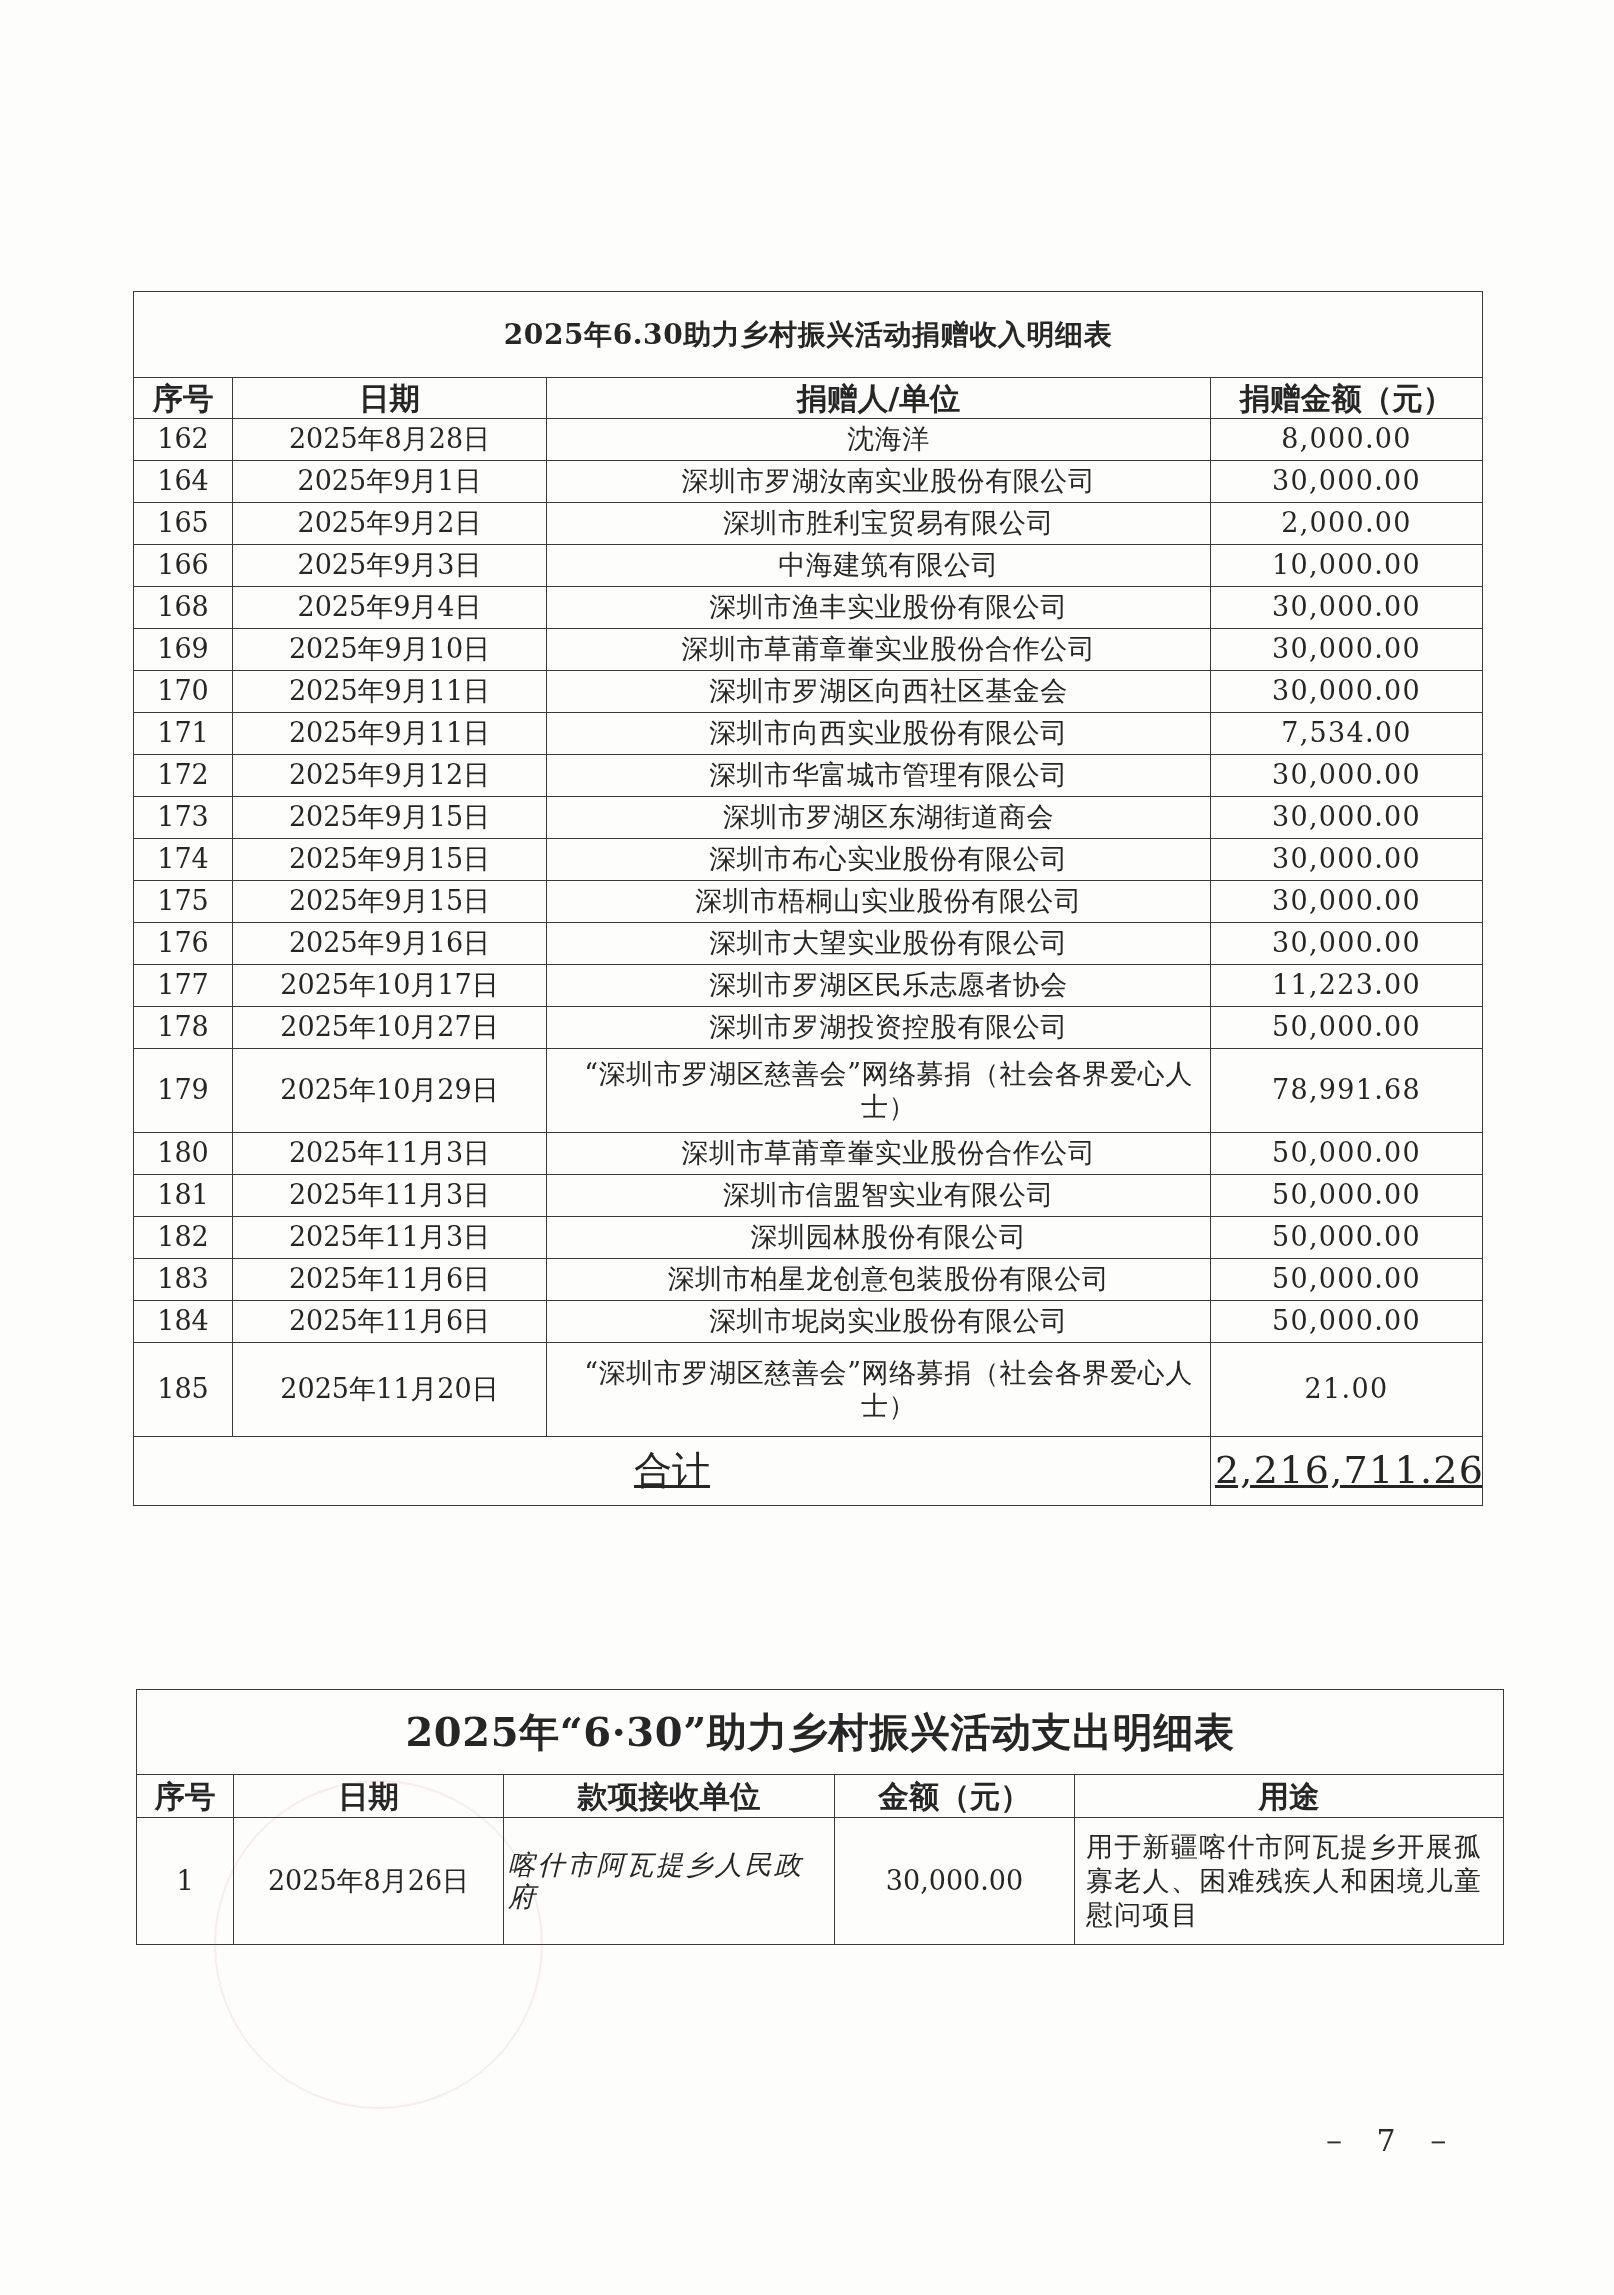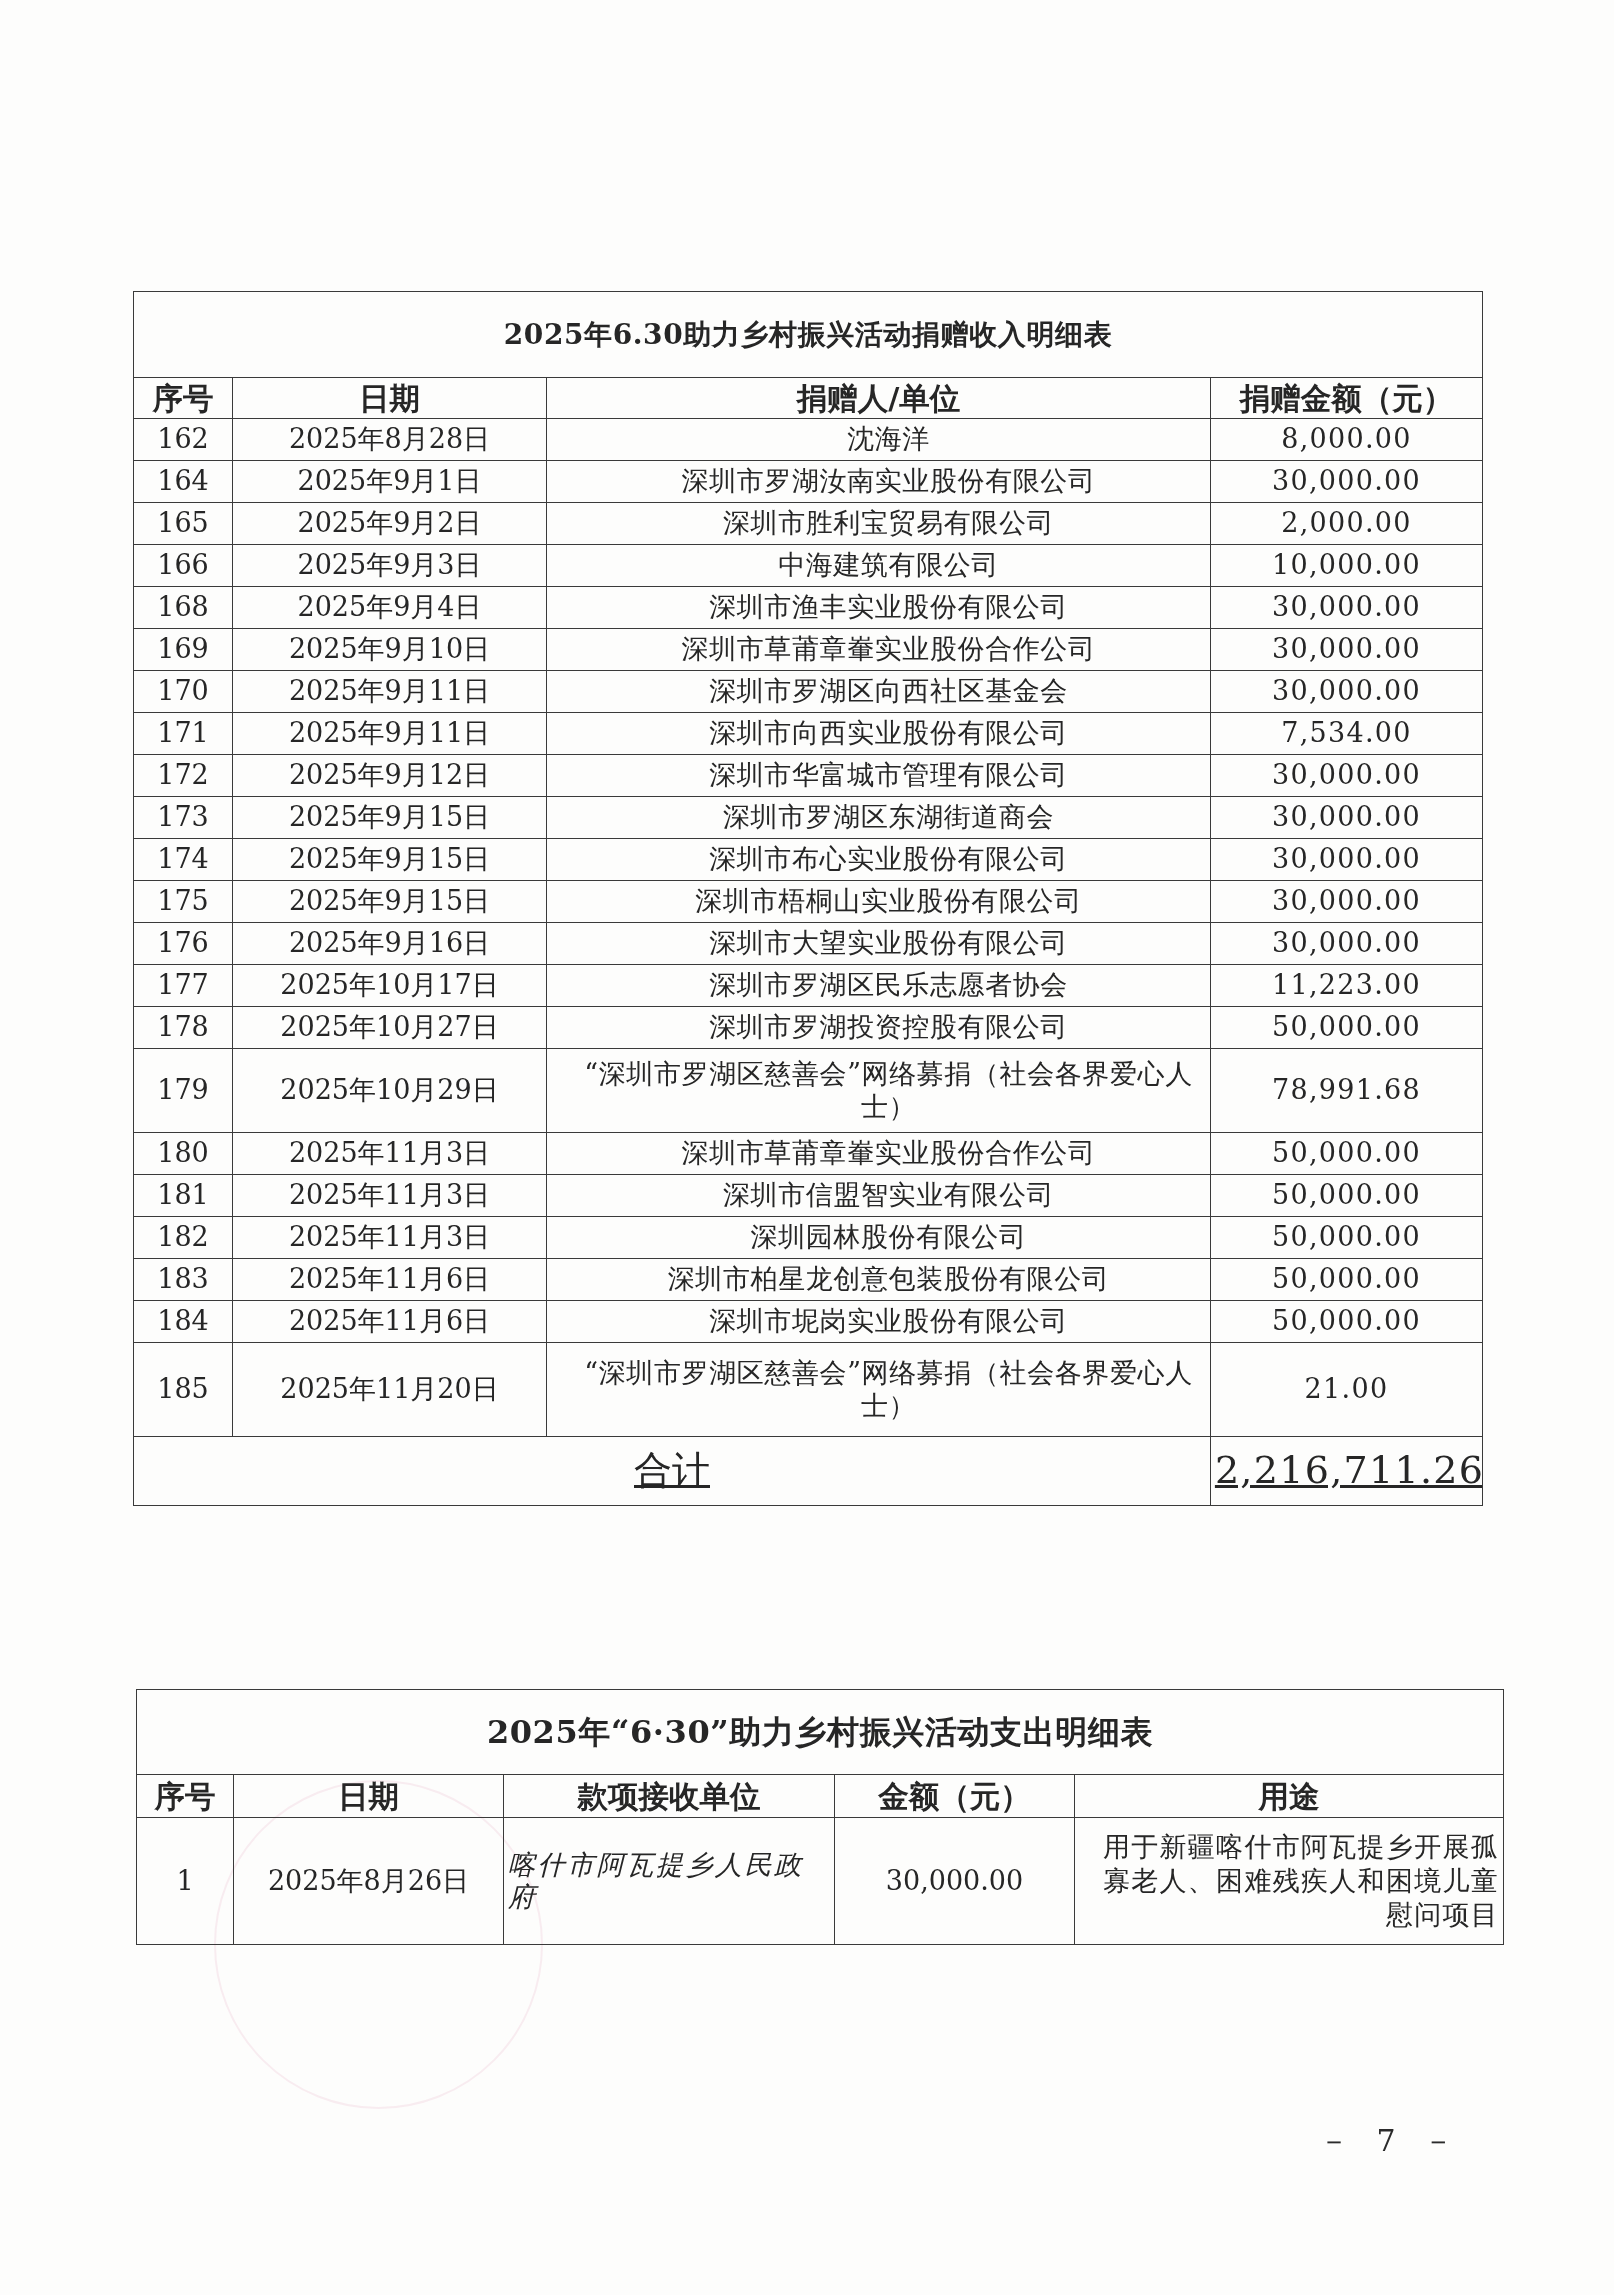--- a/index.html
+++ b/index.html
@@ -29,25 +29,25 @@
   #income-table .title-cell { height: 85px; font-size: 28px; font-weight: bold; letter-spacing: 0.6px; }
   #income-table .head-cell { height: 40px; font-size: 30.5px; font-weight: bold; }
   #income-table .row td { height: 41px; font-size: 27px; }
   #income-table .row.tall td { height: 83px; }
   #income-table .row.tall2 td { height: 93px; }
   #income-table .total-row td { height: 68px; font-size: 38px; text-decoration: underline; }
   #income-table .donor { font-size: 28px; letter-spacing: 0.6px; padding-left: 24px; }
   #income-table .amount { font-size: 27px; letter-spacing: 1.3px; }
 
   #expense-table { left: 136px; top: 1689px; width: 1367px; }
-  #expense-table .title-cell { height: 84px; font-size: 32px; font-weight: bold; letter-spacing: 0.6px; }
+  #expense-table .title-cell { height: 84px; font-size: 40px; font-weight: bold; letter-spacing: 0.6px; }
   #expense-table .head-cell { height: 42px; font-size: 30.5px; font-weight: bold; }
   #expense-table .row td { height: 126px; font-size: 27px; }
   #expense-table .left-wrap { text-align: left; letter-spacing: 2.6px; font-style: italic; }
-  #expense-table .purpose { text-align: right; letter-spacing: 1.3px; line-height: 1.25; padding-left: 11px; }
+  #expense-table .purpose { text-align: left; letter-spacing: 1.3px; line-height: 1.25; padding-left: 11px; }
 
   .stamp {
     position: absolute;
     left: 214px; top: 1780px;
     width: 325px; height: 325px;
     border-radius: 50%;
     border: 2.6px solid rgba(225, 160, 190, 0.18);
     pointer-events: none;
   }
   .page-number {

